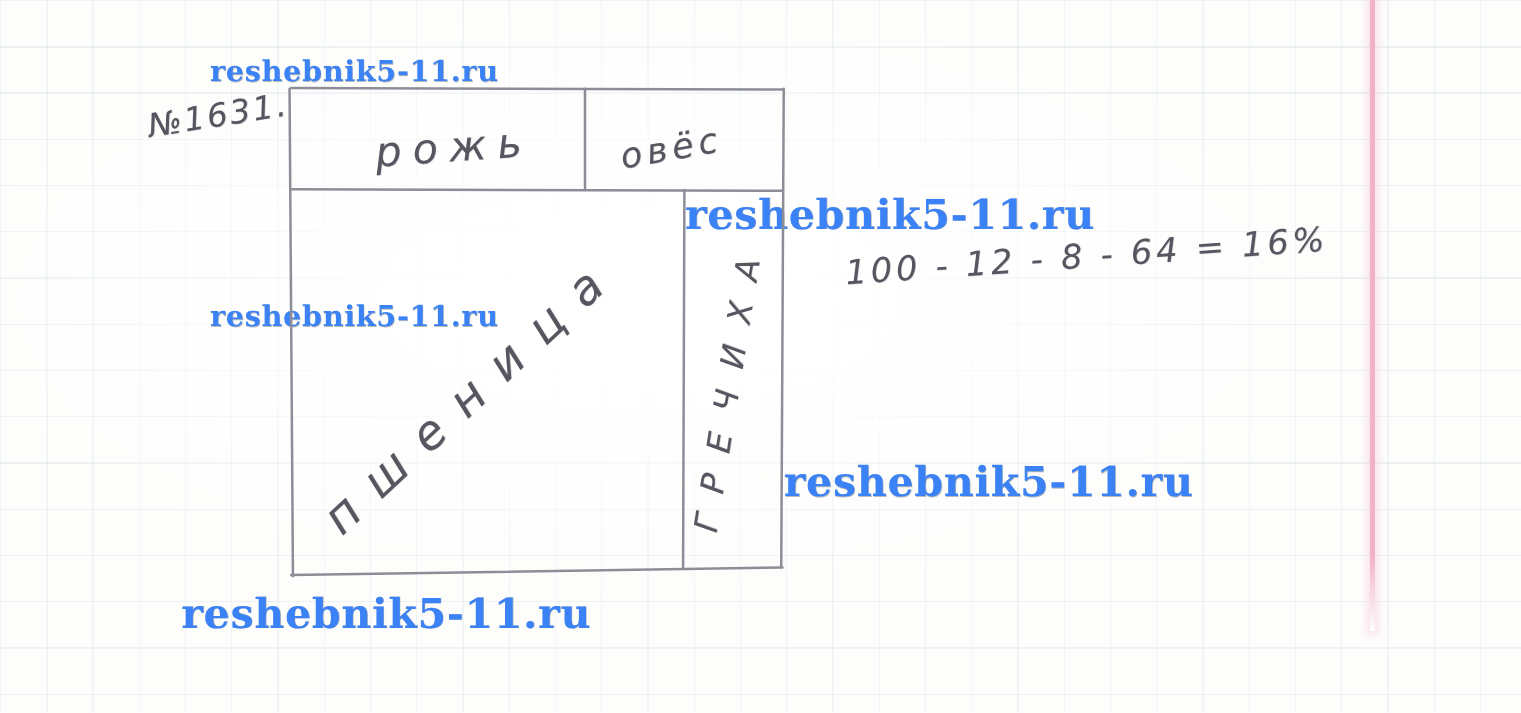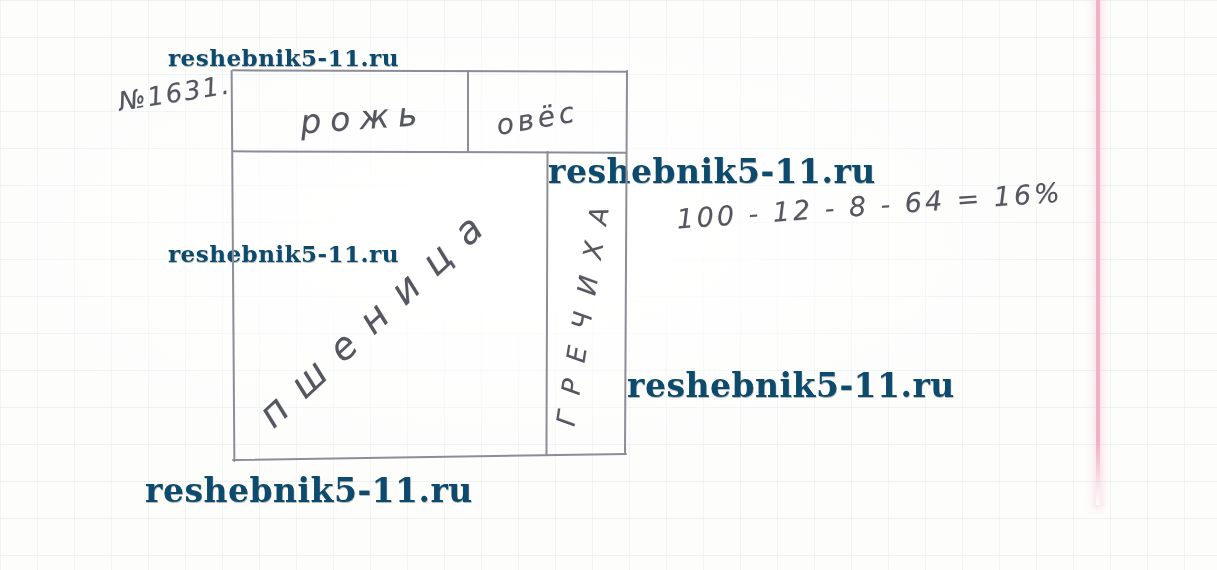--- a/index.html
+++ b/index.html
@@ -23,21 +23,21 @@
   
   .margin-line{
     position:absolute;left:1096px;top:0;width:4px;height:505px;
     background:linear-gradient(to bottom,#f3b1c8 0%,#f3b1c8 88%,rgba(243,177,200,0) 100%);
     box-shadow:0 0 6px 3px rgba(247,205,221,0.55);
   }
   
   .wm{
     position:absolute;
     font-family:"DejaVu Serif","Liberation Serif",serif;
-    font-weight:700;color:#0c4a6e;letter-spacing:0.5px;
+    font-weight:700;color:#3b82f6;letter-spacing:0.5px;
     text-shadow:0.5px 0.5px 0 rgba(120,120,120,0.5);
     white-space:nowrap;
   }
   .wm.small{font-size:23px;}
   .wm.large{font-size:33px;}
   .wm1{left:168px;top:44px;}
   .wm2{left:168px;top:240px;}
   .wm3{left:548px;top:152px;}
   .wm4{left:627px;top:366px;}
   .wm5{left:145px;top:471px;}

